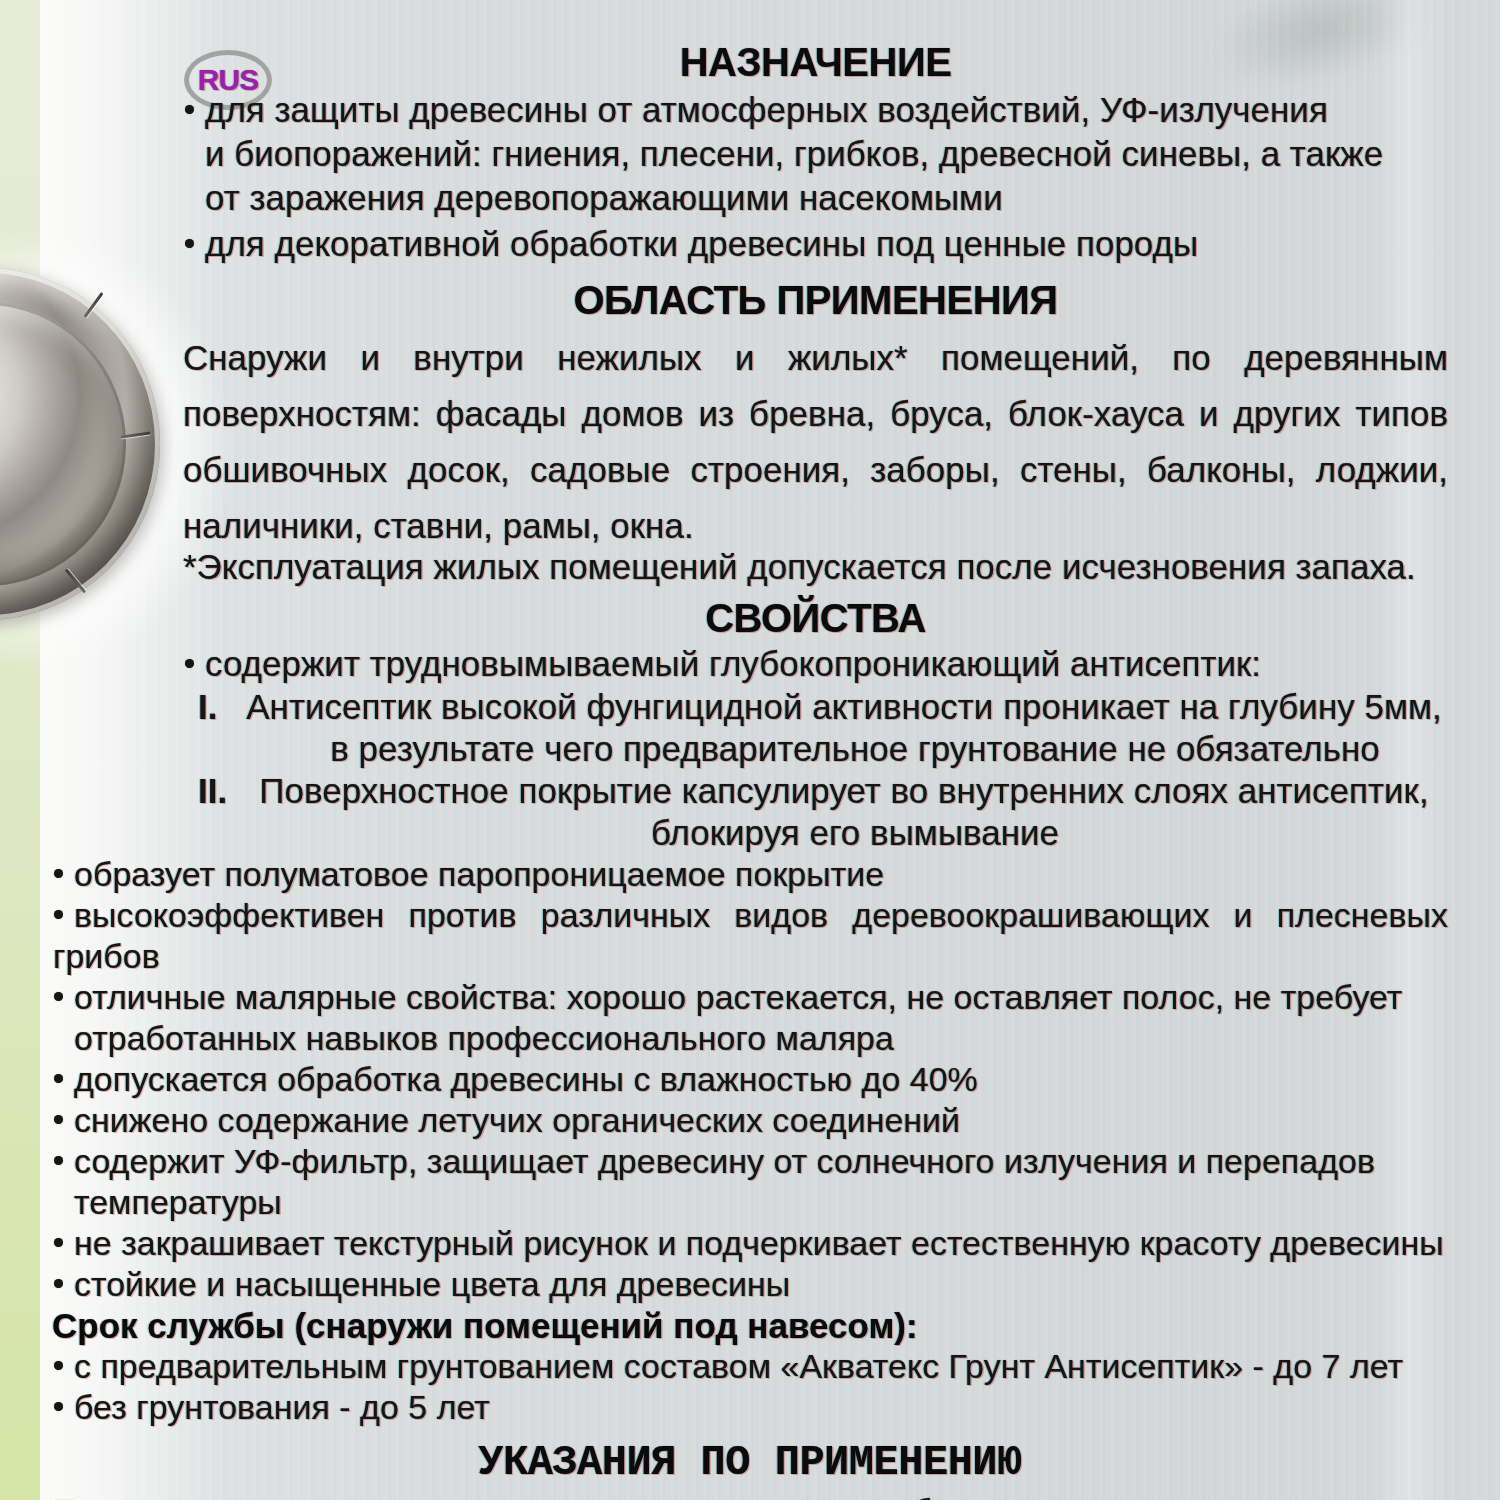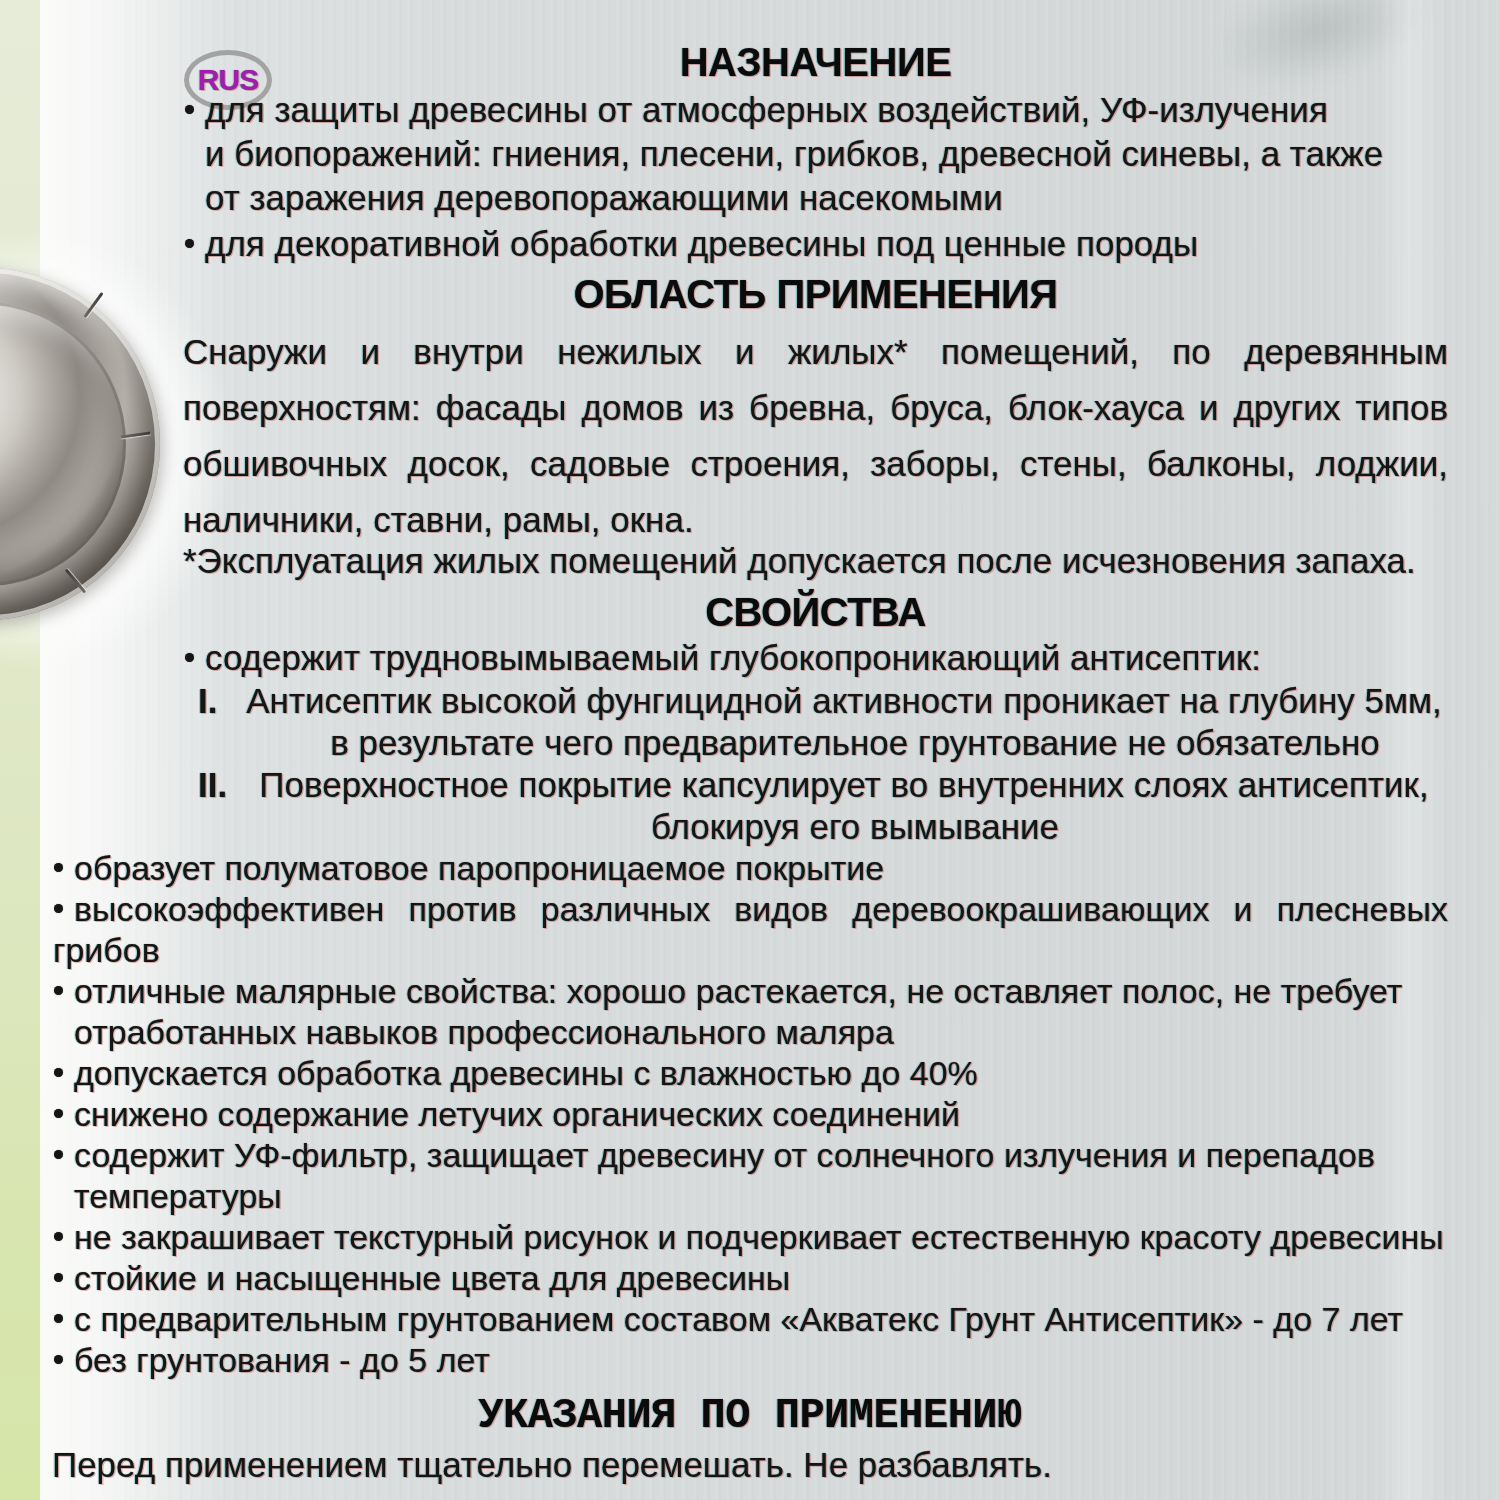--- a/index.html
+++ b/index.html
@@ -72,21 +72,21 @@
   .tick.t3{left:322px;top:152px;transform:rotate(82deg);}
 
   
   .content{
     position:absolute;left:52px;top:0;width:1396px;color:#161514;
     text-shadow:-1.2px 0 0 rgba(0,150,160,0.28), 1.3px 0.6px 0 rgba(185,40,30,0.3), 0 0 1px rgba(0,0,0,0.5);
   }
   .indent{margin-left:131px;}
   .h{font-weight:bold;font-size:40px;line-height:44px;text-align:center;color:#0b0b0b;letter-spacing:-0.5px;}
   .h-purpose{margin-top:40px;}
-  .h-area{margin-top:6px;}
+  .h-area{margin-top:12px;}
   .h-props{margin-top:8px;}
   .h-usage{margin-top:12px;font-size:42px;line-height:46px;font-family:Liberation Mono, monospace;}
   .ln{font-size:35px;line-height:44px;}
   .sm .ln{font-size:34px;line-height:41px;}
   .para .ln{line-height:40px;margin-top:16px;}
   .jf{text-align:justify;text-align-last:justify;}
   .bullet{position:relative;padding-left:22px;}
   .bullet::before{
     content:"";position:absolute;left:2px;top:17px;width:9px;height:9px;border-radius:50%;background:#161514;
     box-shadow:0 0 1px rgba(0,0,0,0.6);
@@ -198,20 +198,21 @@
         <div class="ln">содержит УФ-фильтр, защищает древесину от солнечного излучения и перепадов</div>
         <div class="ln">температуры</div>
       </div>
       <div class="bullet">
         <div class="ln">не закрашивает текстурный рисунок и подчеркивает естественную красоту древесины</div>
       </div>
       <div class="bullet">
         <div class="ln">стойкие и насыщенные цвета для древесины</div>
       </div>
 
+      <div class="bold-ln">Срок службы (снаружи помещений под навесом):</div>
       <div class="bullet">
         <div class="ln">с предварительным грунтованием составом «Акватекс Грунт Антисептик» - до 7 лет</div>
       </div>
       <div class="bullet">
         <div class="ln">без грунтования - до 5 лет</div>
       </div>
     </div>
 
     <div class="h h-usage">УКАЗАНИЯ ПО ПРИМЕНЕНИЮ</div>
     <div class="usage-lines">

